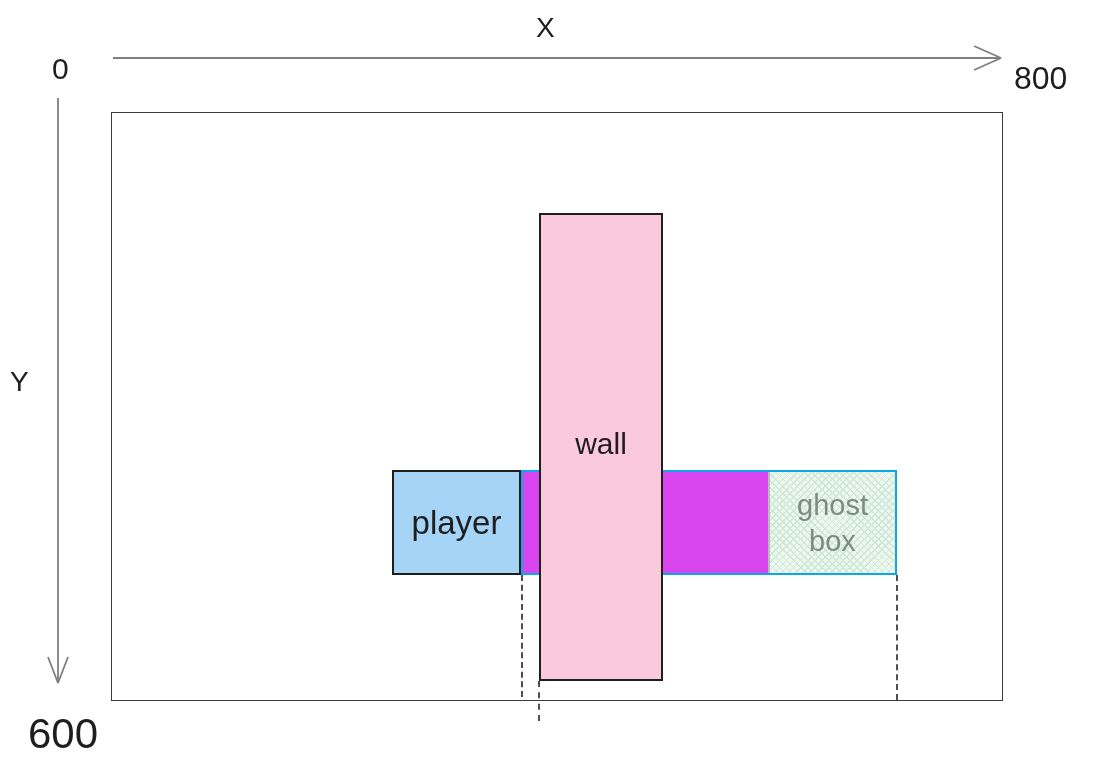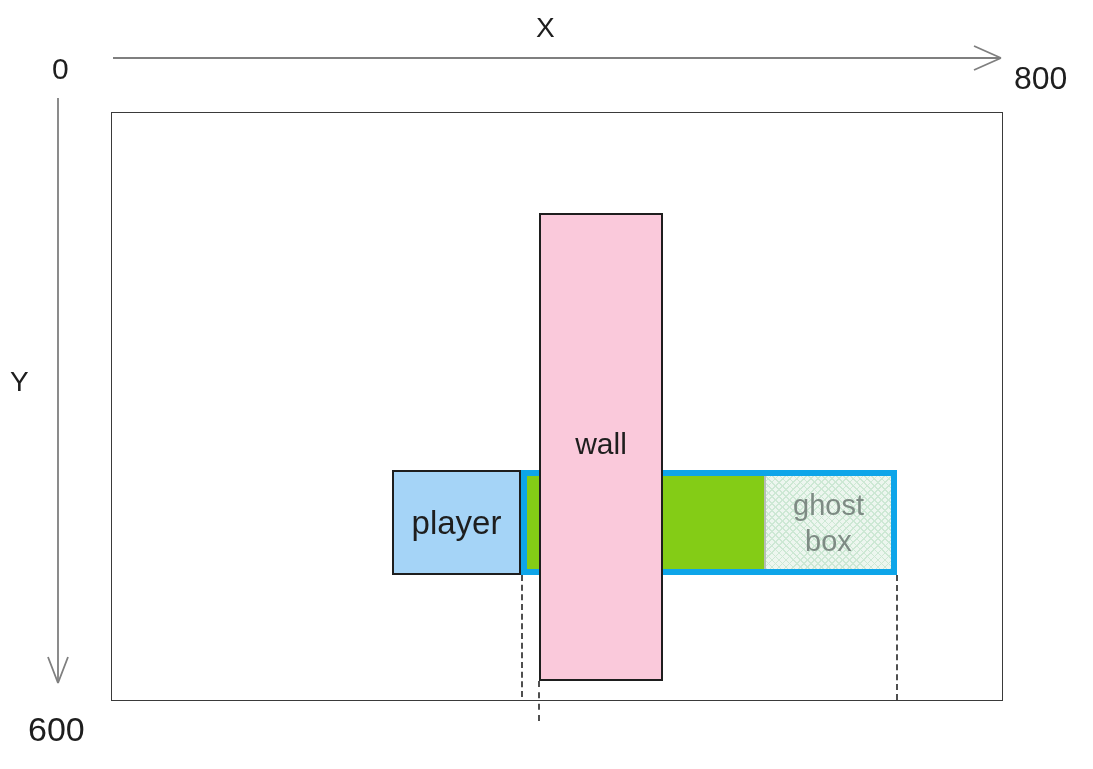--- a/index.html
+++ b/index.html
@@ -13,36 +13,36 @@
   }
   .abs{position:absolute;}
   svg{display:block;overflow:visible;}
 
   
   .hand{color:#1e1e1e;white-space:nowrap;}
   .x-label{left:536px;top:12px;font-size:28px;}
   .x-origin{left:52px;top:52px;font-size:30px;}
   .x-max{left:1014px;top:40px;font-size:32px;margin-top:20px;}
   .y-label{left:10px;top:366px;font-size:28px;}
-  .y-max{left:28px;top:710px;font-size:34px;}
+  .y-max{left:28px;top:710px;font-size:42px;}
 
   
   .world{
     left:111px;top:112px;width:892px;height:589px;
     border:1.5px solid #3a3a3a;
     box-sizing:border-box;
     background:#ffffff;
   }
 
   
   .sweep{
     left:521px;top:470px;width:376px;height:105px;
-    border:6px solid #0ea5e9;
+    border:2px solid #0ea5e9;
     box-sizing:border-box;
-    background:#84cc16;
+    background:#d946ef;
     z-index:2;
   }
   
   .ghost{
     position:absolute;right:0;top:0;bottom:0;width:127px;
     box-sizing:border-box;
     border-left:2px solid #b7bdb8;
     background-color:#edf6ef;
     background-image:
       repeating-linear-gradient(45deg,#cde8d4 0 1.2px,transparent 1.2px 5px),

